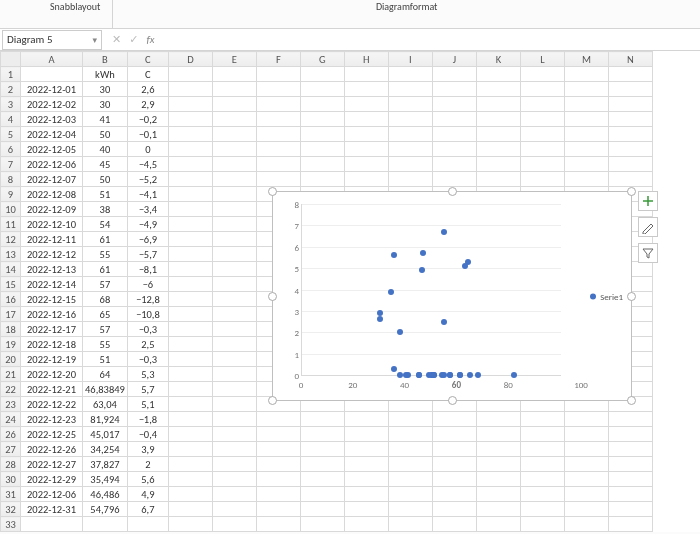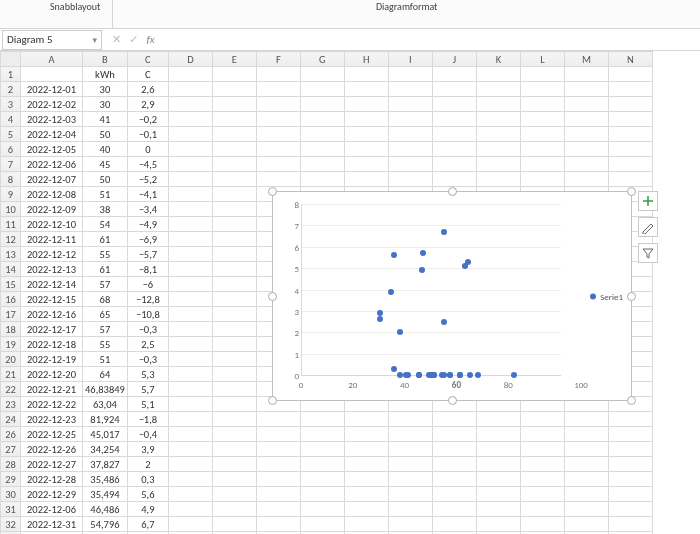--- a/index.html
+++ b/index.html
@@ -671,37 +671,20 @@
           <td class="colW"></td>
           <td class="colW"></td>
           <td class="colW"></td>
           <td class="colW"></td>
         </tr>
         <tr>
           <th class="rowhdr">28</th>
           <td class="colA">2022-12-27</td>
           <td class="colBC sel">37,827</td>
           <td class="colBC sel">2</td>
-          <td class="colW"></td>
-          <td class="colW"></td>
-          <td class="colW"></td>
-          <td class="colW"></td>
-          <td class="colW"></td>
-          <td class="colW"></td>
-          <td class="colW"></td>
-          <td class="colW"></td>
-          <td class="colW"></td>
-          <td class="colW"></td>
-          <td class="colW"></td>
-        </tr>
-        <tr>
-          <th class="rowhdr">29</th>
-          <td class="colA">2022-12-28</td>
-          <td class="colBC sel">35,486</td>
-          <td class="colBC sel">0,3</td>
           <td class="colW"></td>
           <td class="colW"></td>
           <td class="colW"></td>
           <td class="colW"></td>
           <td class="colW"></td>
           <td class="colW"></td>
           <td class="colW"></td>
           <td class="colW"></td>
           <td class="colW"></td>
           <td class="colW"></td>

